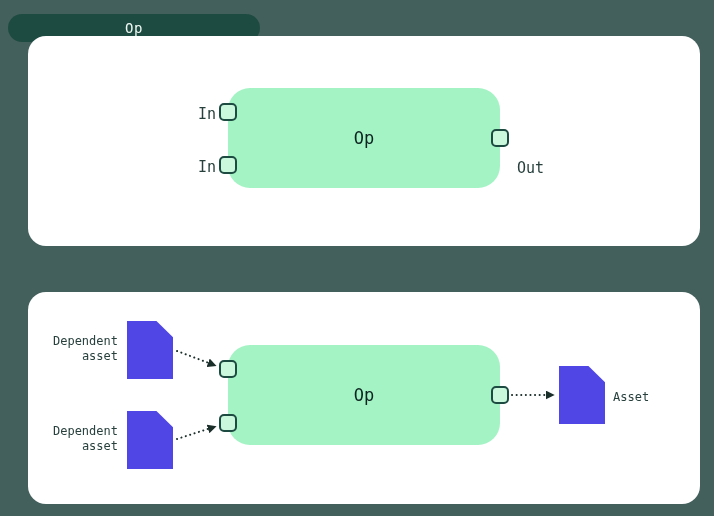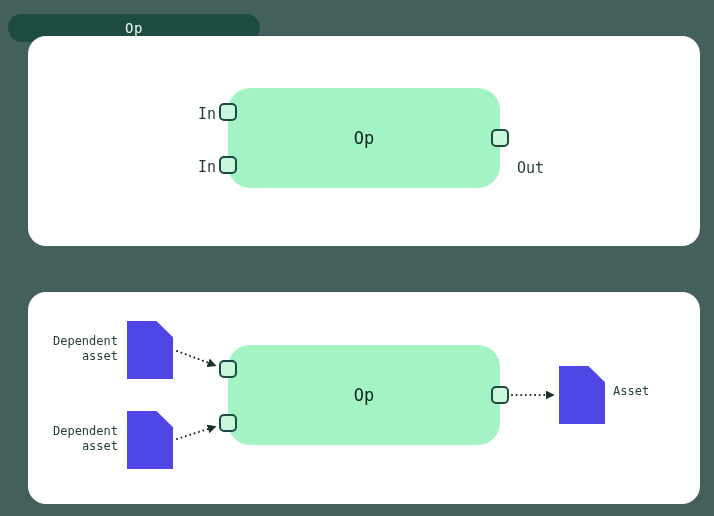--- a/index.html
+++ b/index.html
@@ -89,21 +89,21 @@
 
     <div class="op-box" style="left:200px; top:53px; width:272px; height:100px;">
       <span class="op-label">Op</span>
     </div>
 
     <div class="handle" style="left:191px; top:68px;"></div>
     <div class="handle" style="left:191px; top:122px;"></div>
     <div class="handle" style="left:463px; top:94px;"></div>
 
     <div class="doc" style="left:531px; top:74px;"></div>
-    <div class="doc-label" style="left:585px; top:92px;">Asset</div>
+    <div class="doc-label" style="left:585px; top:98px;">Asset</div>
   </div>
 
   <svg class="arrows" width="714" height="516" viewBox="0 0 714 516">
     <defs>
       <marker id="ah" viewBox="0 0 10 10" markerUnits="userSpaceOnUse" markerWidth="9" markerHeight="9" refX="7" refY="5" orient="auto">
         <path d="M0,0 L10,5 L0,10 Z"></path>
       </marker>
     </defs>
     <path class="arrow-line" d="M177,351 L214,365" marker-end="url(#ah)"></path>
     <path class="arrow-line" d="M177,439 L214,427" marker-end="url(#ah)"></path>

